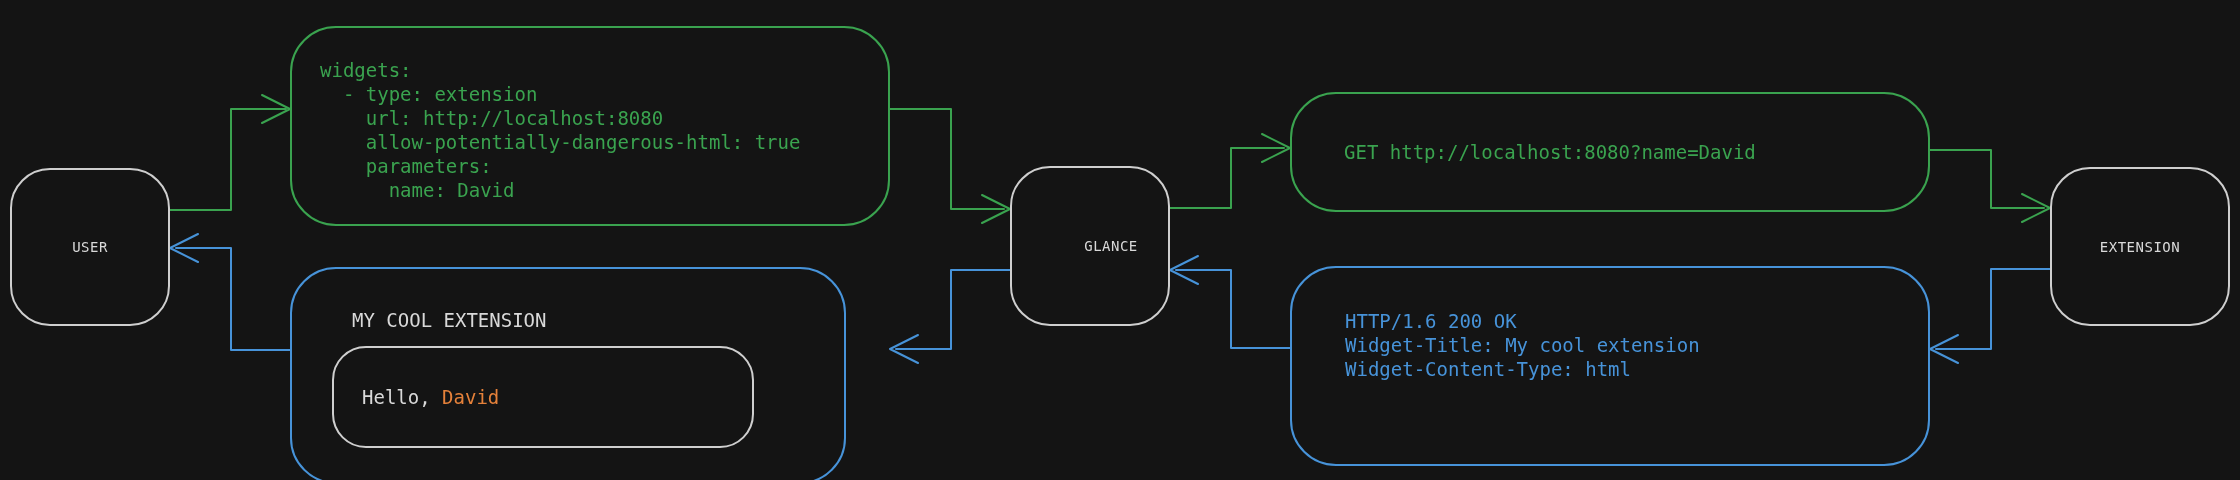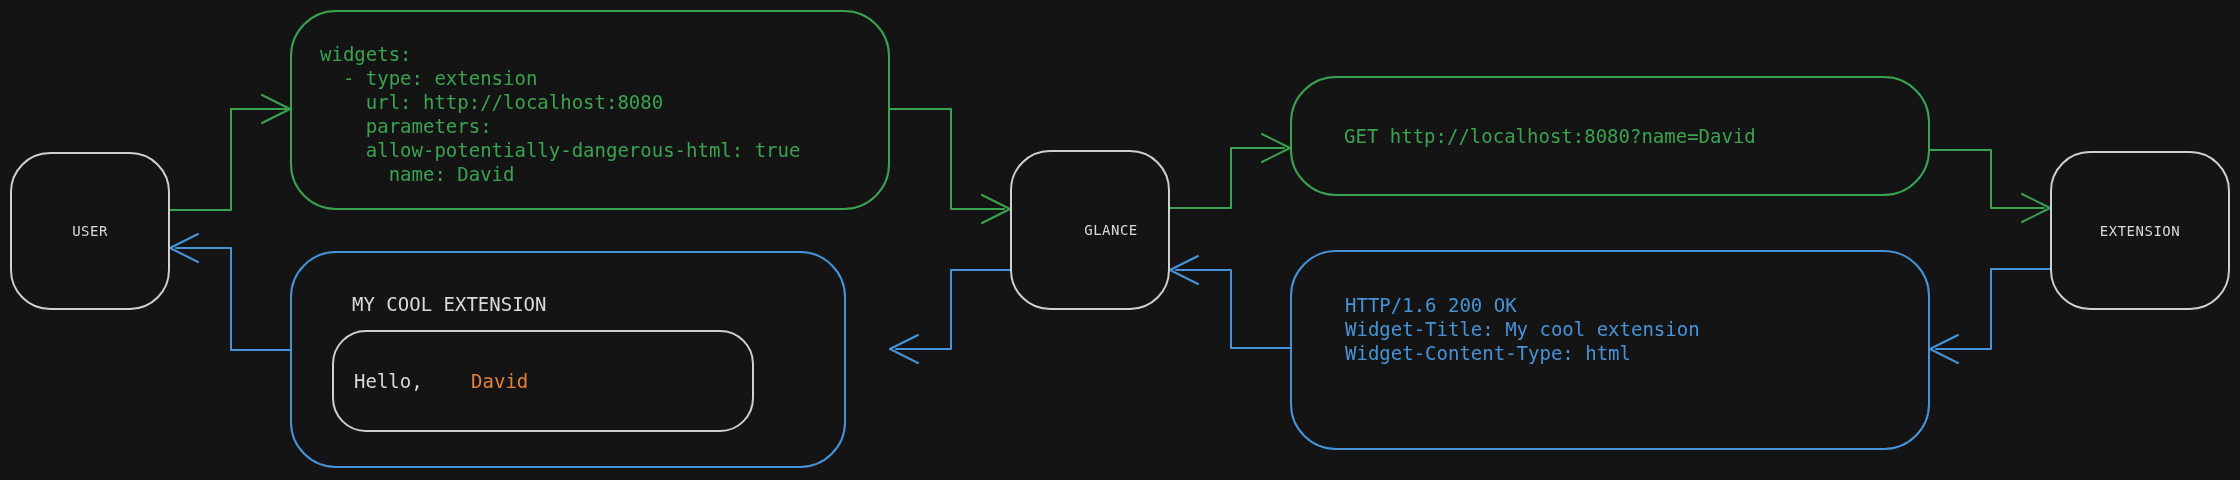--- a/index.html
+++ b/index.html
@@ -33,20 +33,21 @@
     stroke-linejoin: round;
   }
   svg.wires .green { stroke: var(--request-green); }
   svg.wires .blue  { stroke: var(--response-blue); }
 
   .box {
     position: absolute;
     border: 2px solid var(--neutral-gray);
     border-radius: 40px;
     background: var(--background);
+    margin-top: 16px;
   }
   .node {
     display: flex;
     align-items: center;
     justify-content: center;
     color: var(--text-light);
     font-size: 14px;
     letter-spacing: 0.5px;
   }
   #box-user      { left: 10px;   top: 152px; width: 160px; height: 158px; }
@@ -86,24 +87,23 @@
     font-size: 19px; line-height: 24px;
     color: var(--text-light);
     white-space: pre;
   }
   .widget-inner {
     position: absolute;
     left: 40px; top: 77px; width: 422px; height: 102px;
     border: 2px solid var(--neutral-gray);
     border-radius: 34px;
     display: flex; align-items: center;
-    padding-left: 20px;
+    padding-left: 28px;
     font-size: 19px;
     white-space: pre;
-    gap: 37px;
   }
   .widget-inner .name { color: var(--accent-orange); text-align: center; }
 </style>
 </head>
 <body>
 
 <div class="canvas">
 
   <svg class="wires" viewBox="0 0 2240 480">
 
@@ -151,22 +151,22 @@
   </div>
 
   <div class="box node" id="box-extension">
     <span>EXTENSION</span>
   </div>
 
   <div class="box code-box" id="box-config">
     <div class="code-line">widgets:</div>
     <div class="code-line">  - type: extension</div>
     <div class="code-line">    url: http://localhost:8080</div>
+    <div class="code-line">    allow-potentially-dangerous-html: true</div>
     <div class="code-line">    parameters:</div>
-    <div class="code-line">    allow-potentially-dangerous-html: true</div>
     <div class="code-line">      name: David</div>
   </div>
 
   <div class="box code-box" id="box-request">
     <div class="code-line">GET http://localhost:8080?name=David</div>
   </div>
 
   <div class="box code-box" id="box-response">
     <div class="code-line">HTTP/1.6 200 OK</div>
     <div class="code-line">Widget-Title: My cool extension</div>

